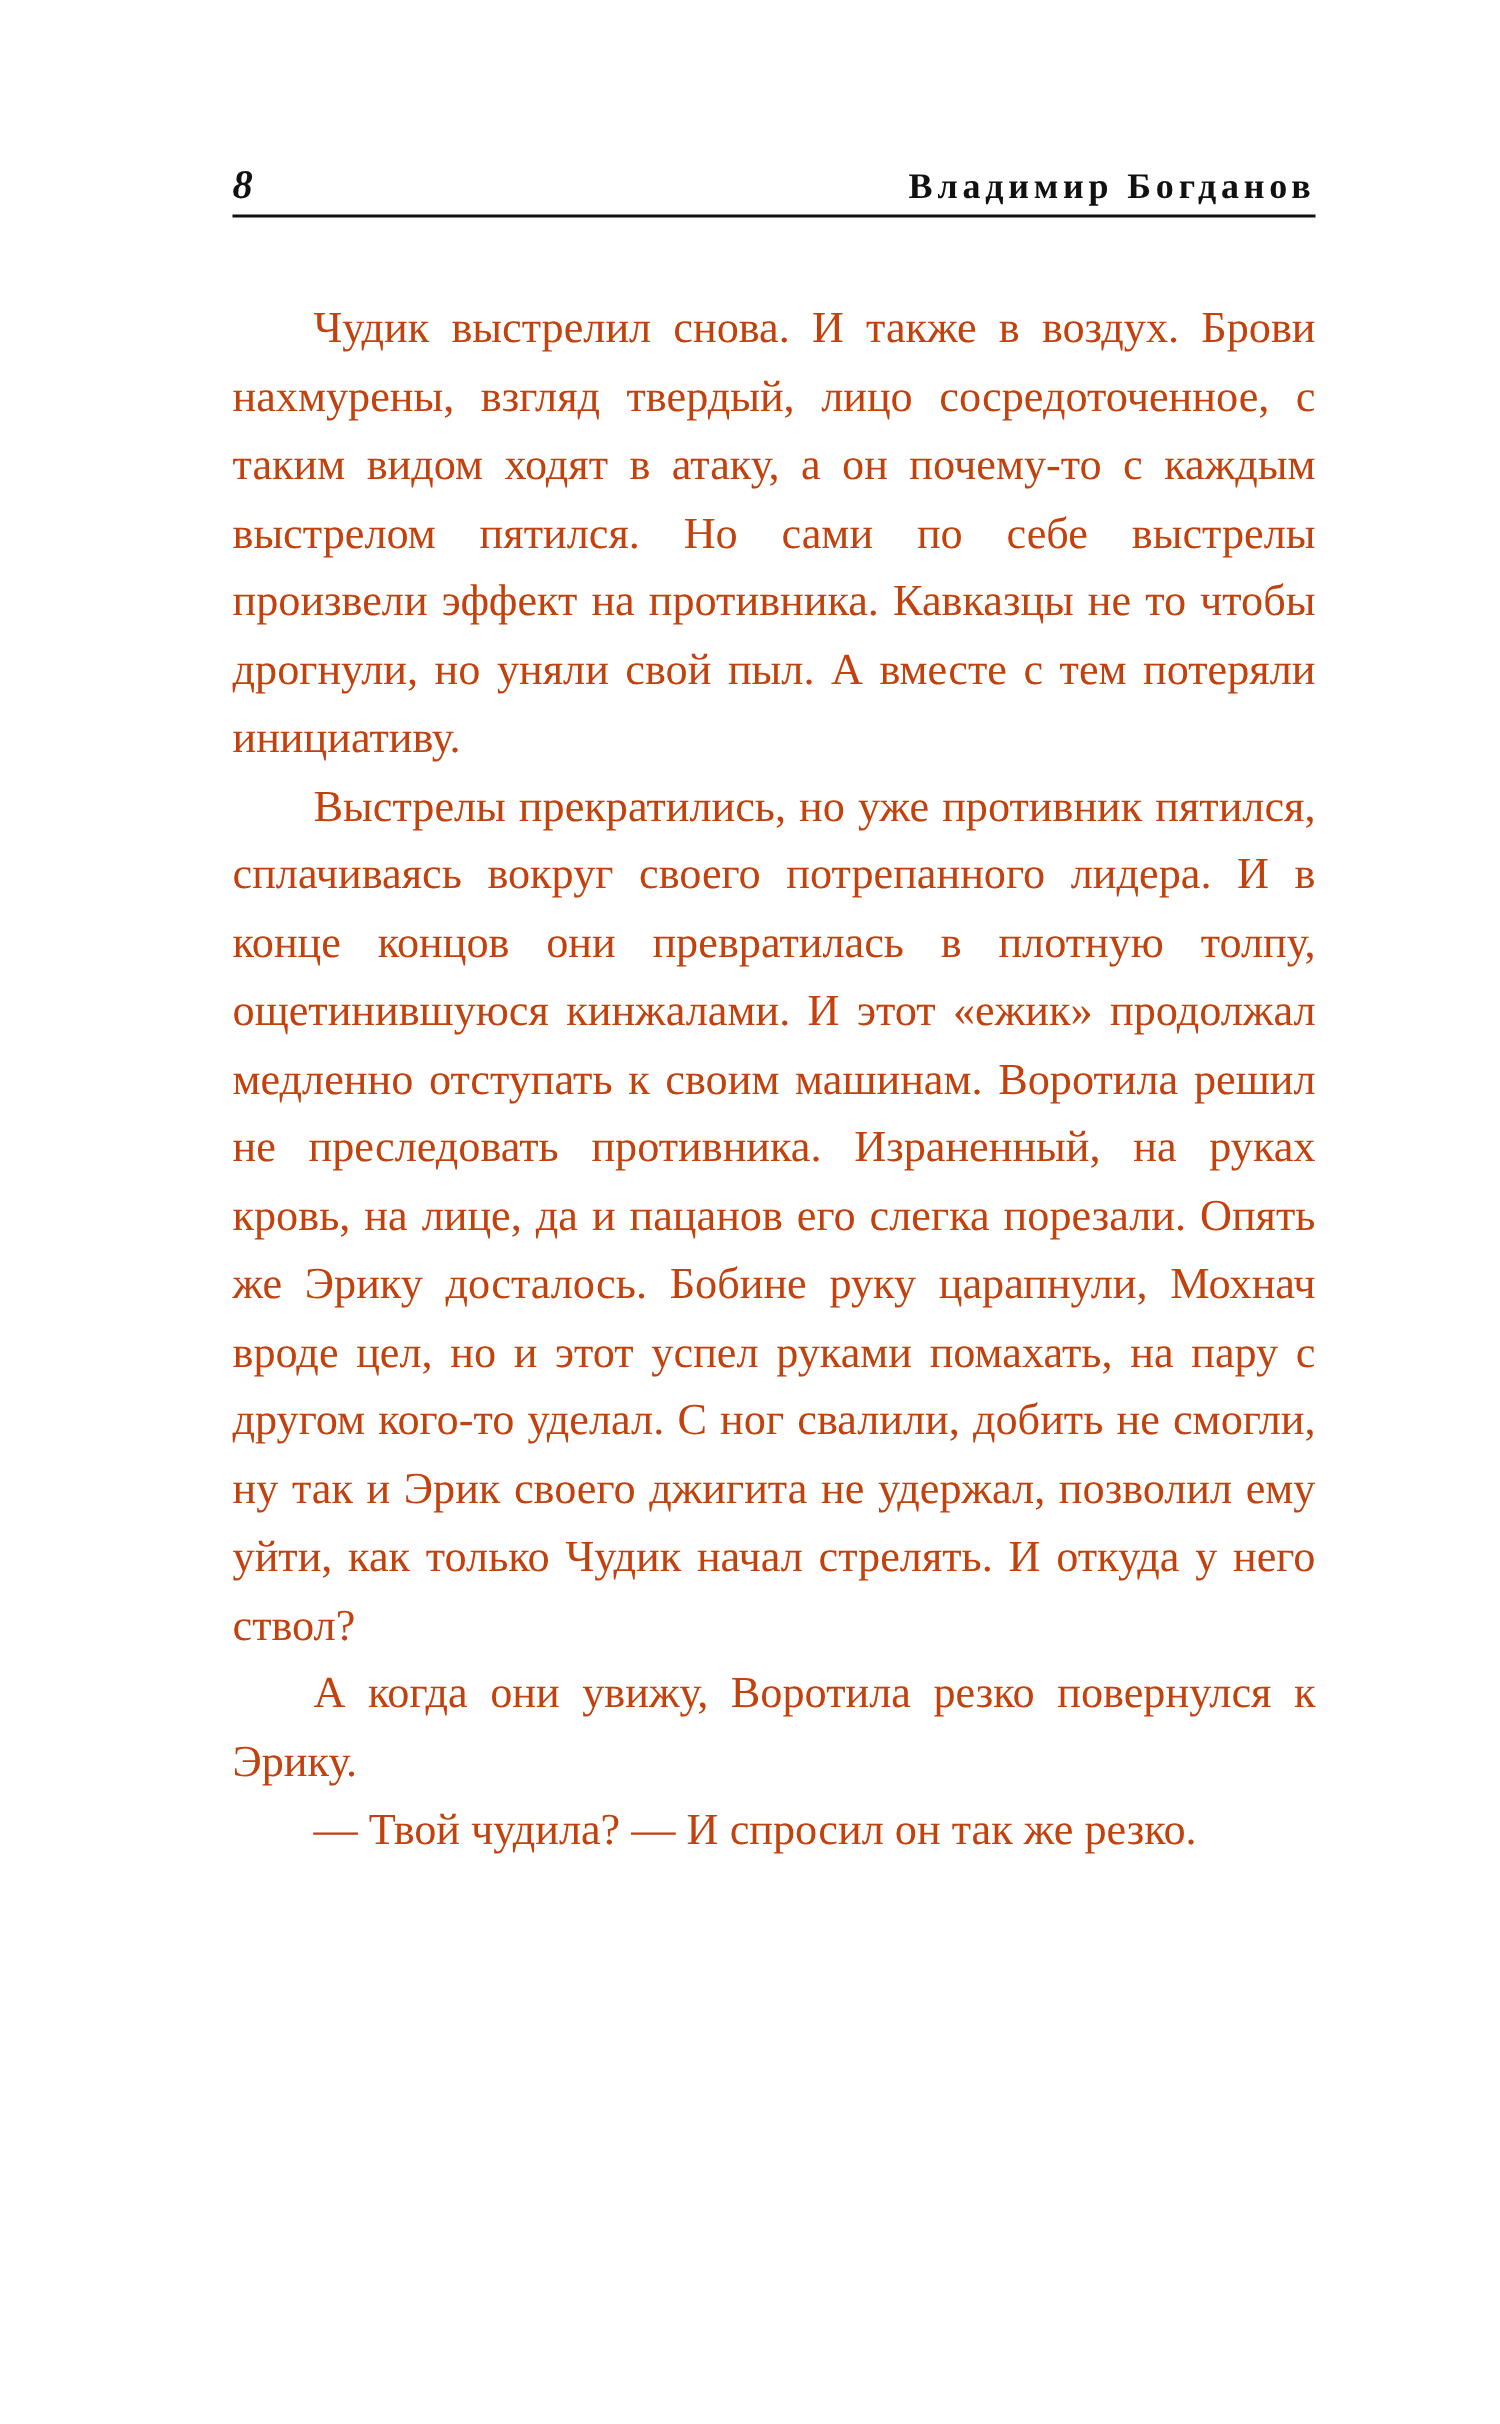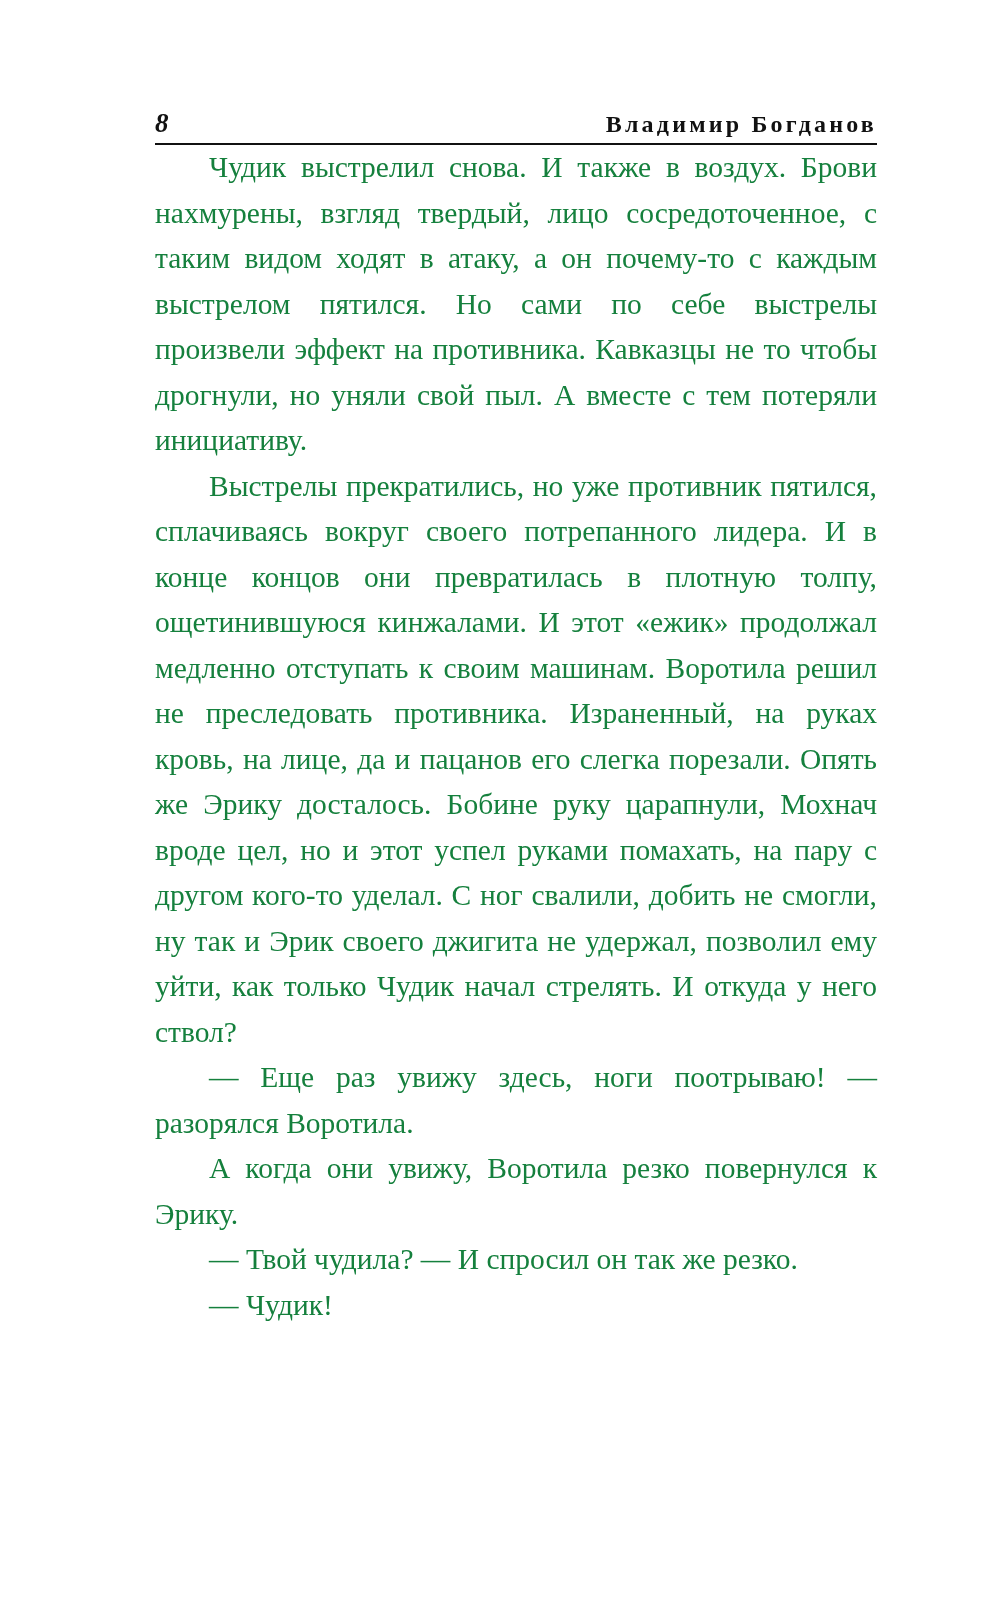--- a/index.html
+++ b/index.html
@@ -54,27 +54,28 @@
     font-family: "Liberation Serif", "DejaVu Serif", serif;
     font-weight: 700;
     font-size: 24px;
     line-height: 1;
     color: #111;
     letter-spacing: 3.2px;
     text-transform: none;
   }
 
   .body-text {
+    margin-top: 52px;
     width: 722px;
     font-size: 29.5px;
     line-height: 45.5px;
     text-align: justify;
     text-justify: inter-word;
     hyphens: manual;
-    color: #15803d;
+    color: #c2410c;
   }
 
   .body-text p {
     margin: 0;
     text-indent: 54px;
   }
 
   .body-text p.dialog {
     text-indent: 54px;
   }
@@ -92,20 +93,18 @@
   <div class="content">
 
     <div class="running-head">
       <span class="folio">8</span>
       <span class="author">Владимир Богданов</span>
     </div>
 
     <div class="body-text">
       <p>Чудик выстрелил снова. И также в воздух. Брови нахмурены, взгляд твердый, лицо сосредоточенное, с таким видом ходят в атаку, а он почему-то с каждым выстрелом пятился. Но сами по себе выстрелы произвели эффект на противника. Кавказцы не то чтобы дрогнули, но уняли свой пыл. А вместе с тем потеряли инициативу.</p>
       <p>Выстрелы прекратились, но уже противник пятился, сплачиваясь вокруг своего потрепанного лидера. И в конце концов они превратилась в плотную толпу, ощетинившуюся кинжалами. И этот «ежик» продолжал медленно отступать к своим машинам. Воротила решил не преследовать противника. Израненный, на руках кровь, на лице, да и пацанов его слегка порезали. Опять же Эрику досталось. Бобине руку царапнули, Мохнач вроде цел, но и этот успел руками помахать, на пару с другом кого-то уделал. С ног свалили, добить не смогли, ну так и Эрик своего джигита не удержал, позволил ему уйти, как только Чудик начал стрелять. И откуда у него ствол?</p>
-      <p class="dialog">— Еще раз увижу здесь, ноги поотрываю! — разорялся Воротила.</p>
       <p>А когда они увижу, Воротила резко повернулся к Эрику.</p>
       <p class="dialog">— Твой чудила? — И спросил он так же резко.</p>
-      <p class="dialog">— Чудик!</p>
     </div>
 
   </div>
 </div>
 
 </body></html>

